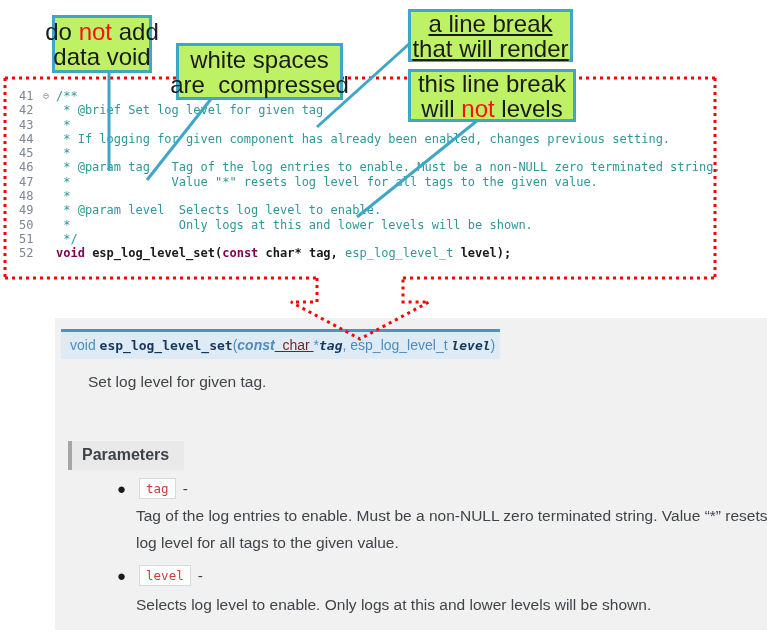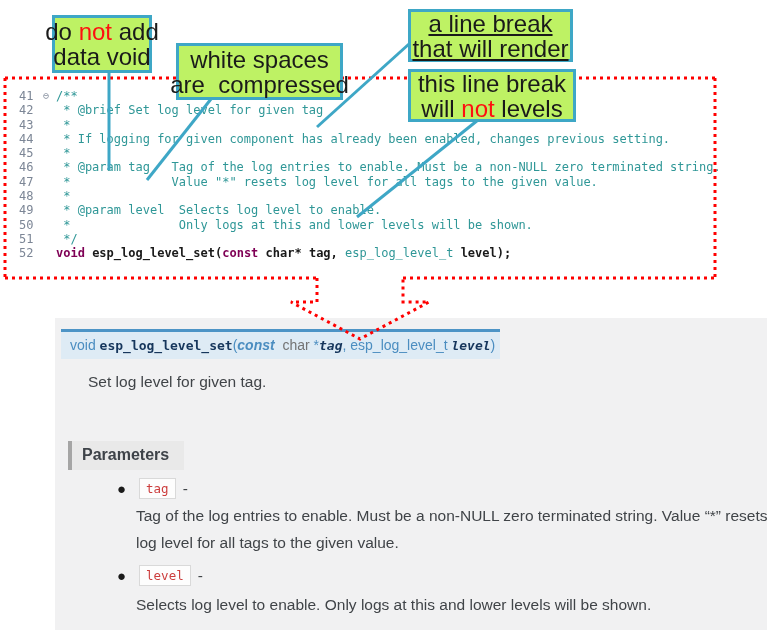--- a/index.html
+++ b/index.html
@@ -31,21 +31,21 @@
 
   
   .doc-panel{position:absolute;left:55px;top:318px;width:712px;height:312px;background:#f1f1f2;
              color:#404448;font-size:15.5px;z-index:2;}
   .sig-bar{position:absolute;left:6px;top:11px;width:421px;background:#deebf5;
            border-top:3px solid #4d94c6;padding:5px 9px 6px 9px;white-space:pre;font-size:14px;}
   .sg-kw{color:#4b8dc0;}
   .sg-fn{font-family:"DejaVu Sans Mono","Liberation Mono",monospace;font-weight:bold;color:#16365c;font-size:13px;}
   .sg-pn{color:#4b8dc0;}
   .sg-kwi{color:#4b8dc0;font-style:italic;font-weight:bold;}
-  .sg-ty{color:#737373;}
+  .sg-ty{color:#7f1d1d;text-decoration:underline;}
   .sg-arg{font-family:"DejaVu Sans Mono","Liberation Mono",monospace;font-weight:bold;font-style:italic;color:#16365c;font-size:13px;}
   .sg-lnk{color:#4b8dc0;}
   .brief{position:absolute;left:33px;top:55px;}
   .detail{position:absolute;left:33px;top:87px;}
   .params-head{position:absolute;left:13px;top:123px;background:#e9e9e9;border-left:4px solid #a5a5a5;
                padding:5px 15px 6px 10px;font-weight:bold;font-size:16px;color:#3e4349;}
   .param-row{position:absolute;left:62px;display:flex;align-items:center;}
   .bullet{font-size:15px;color:#1a1a1a;margin-right:13px;}
   .chip{font-family:"DejaVu Sans Mono","Liberation Mono",monospace;font-size:12.5px;color:#cc3d3d;
         background:#fdfdfd;border:1px solid #d9d9d9;padding:2px 6px;}

